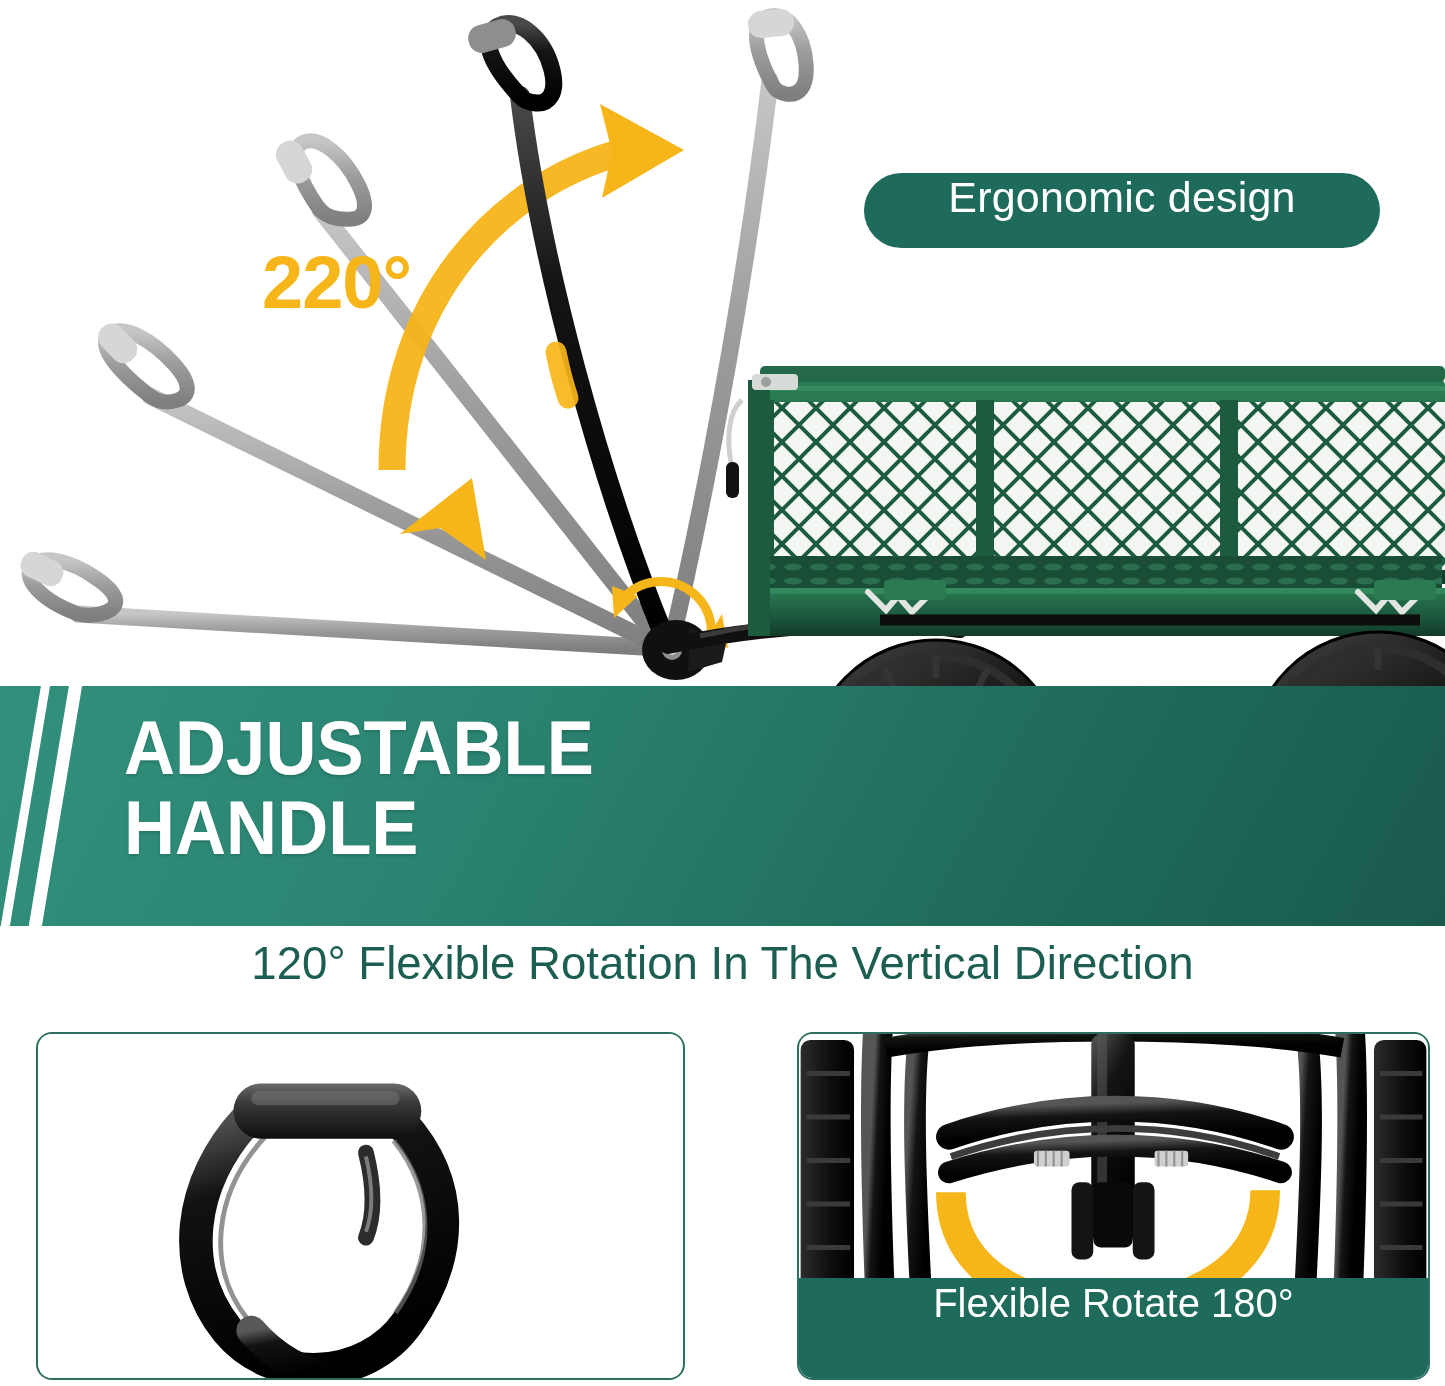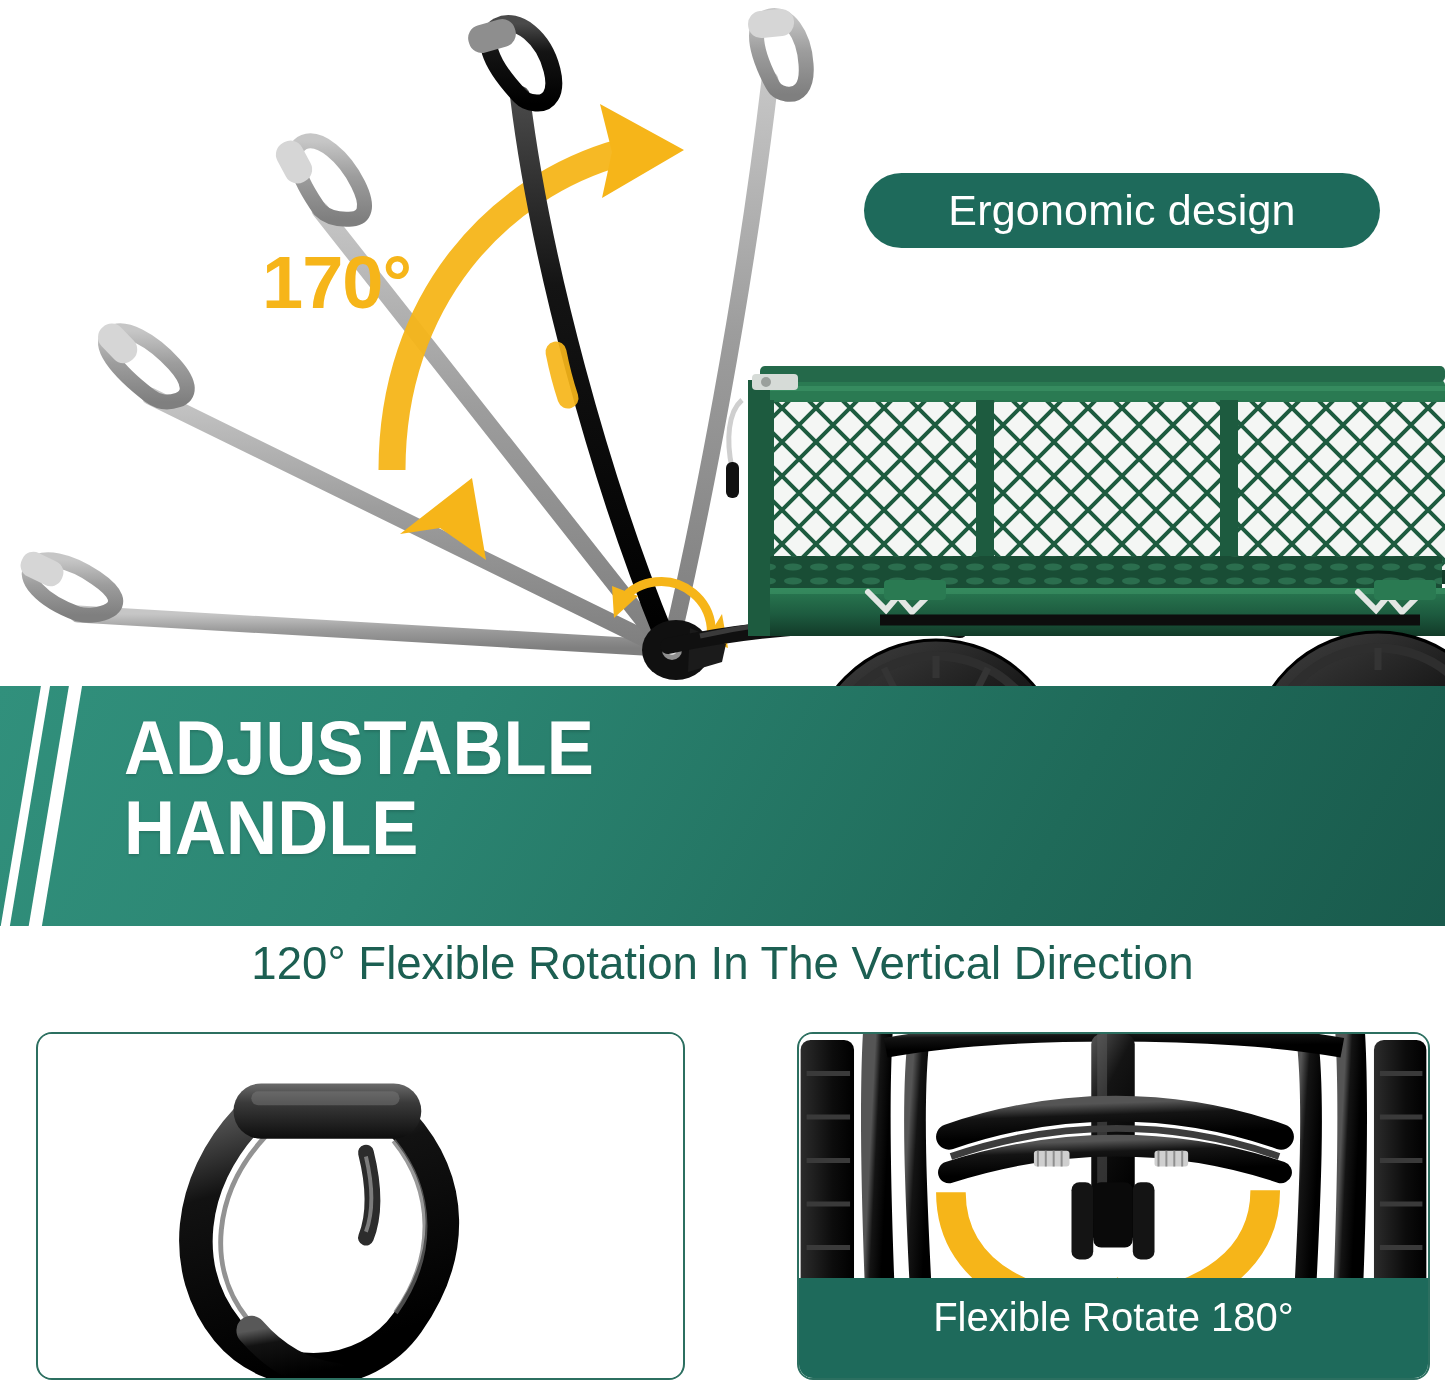--- a/index.html
+++ b/index.html
@@ -13,21 +13,21 @@
 
   
   #hero { position: absolute; left: 0; top: 0; width: 1445px; height: 690px; }
 
   
   #ergo-pill {
     position: absolute; left: 864px; top: 173px;
     width: 516px; height: 75px;
     background: #1e6a5b;
     border-radius: 38px;
-    display: flex; align-items: center; justify-content: center;
+    display: flex; align-items: flex-start; justify-content: center;
   }
   #ergo-pill span {
     color: #ffffff; font-size: 43px; letter-spacing: .2px;
     font-family: "Liberation Sans", sans-serif;
   }
 
   
   #deg120 {
     position: absolute; left: 262px; top: 240px;
     font-size: 74px; font-weight: bold; color: #F6B519;
@@ -77,21 +77,21 @@
   }
   #card-left  { left: 36px;  width: 649px; }
   #card-right { left: 797px; width: 633px; }
   .card-media { position: absolute; left: 0; top: 0; width: 100%; height: 100%; }
   .caption {
     position: absolute; left: 0; bottom: 0; width: 100%;
     background: #1e6a5b; color: #ffffff; text-align: center;
     font-family: "Liberation Sans Narrow", "Liberation Sans", sans-serif;
   }
   #caption-left  { height: 74px; line-height: 74px; font-size: 43px; }
-  #caption-right { height: 100px; padding-top: 16px; font-size: 40px; line-height: 46px; }
+  #caption-right { height: 100px; padding-top: 2px; font-size: 40px; line-height: 46px; }
   svg { display: block; }
 </style>
 </head>
 <body>
 
 <div id="page">
 
   <div id="hero">
 
     <svg width="1445" height="690" viewBox="0 0 1445 690">
@@ -289,21 +289,21 @@
           <circle cx="1378" cy="760" r="11" fill="#121212"></circle>
           <rect x="1388" y="770" width="11" height="30" rx="5" transform="rotate(28 1393 785)" fill="#161616"></rect>
         </g>
       </g>
     </svg>
 
     <div id="ergo-pill">
       <span>Ergonomic design</span>
     </div>
 
-    <div id="deg120">170°</div>
+    <div id="deg120">220°</div>
   </div>
 
   <div id="banner">
     <div class="slash" id="slash-a"></div>
     <div class="slash" id="slash-b"></div>
     <div id="banner-title">
       <div>ADJUSTABLE</div>
       <div>HANDLE</div>
     </div>
   </div>

